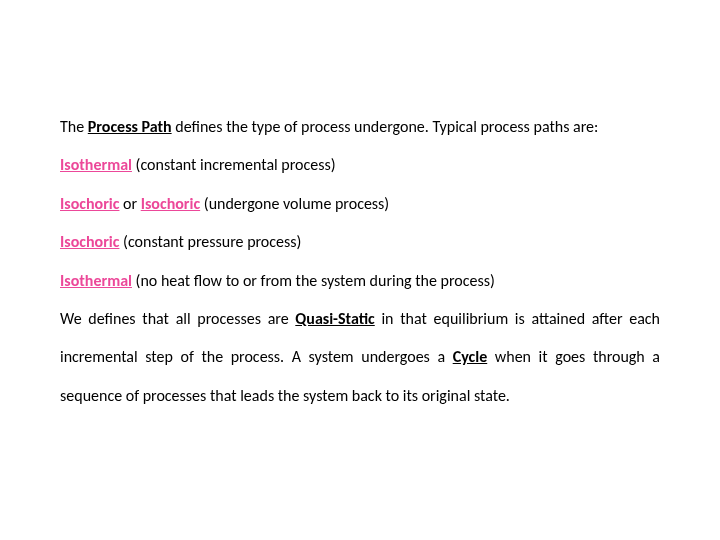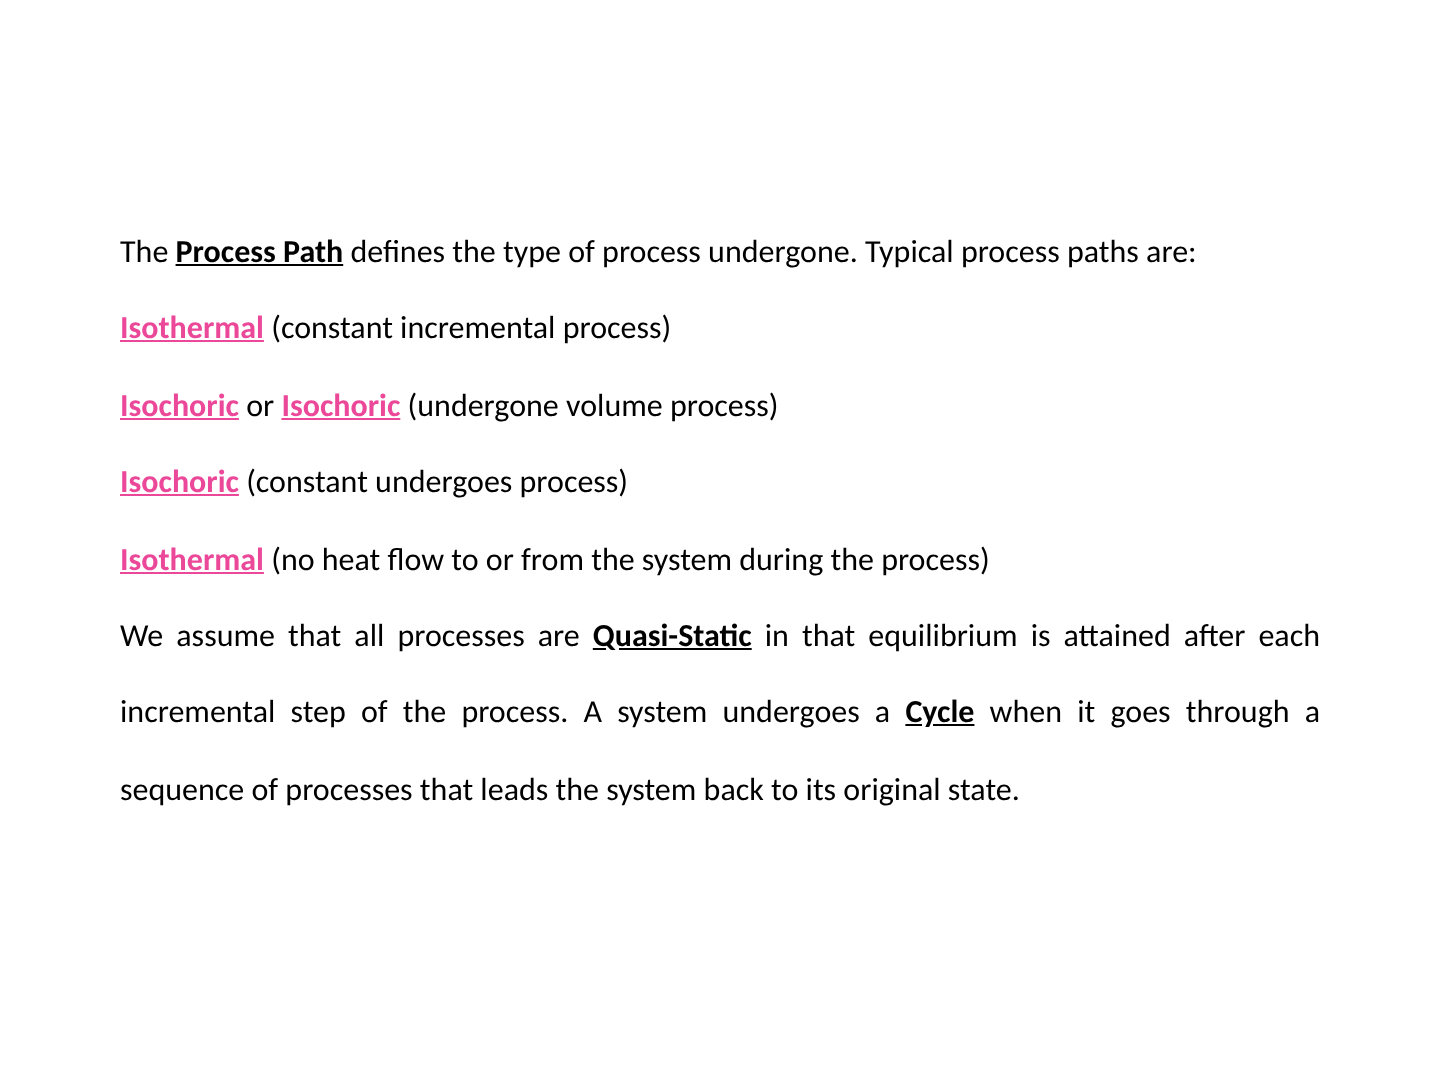--- a/index.html
+++ b/index.html
@@ -36,19 +36,19 @@
 <body>
 
 <div class="page">
   <div class="content">
     <span>The </span><span class="key">Process Path</span><span> defines the type of process undergone. Typical process paths are:</span><br>
 
     <span class="term">Isothermal</span><span> (constant incremental process)</span><br>
 
     <span class="term">Isochoric</span><span> or </span><span class="term">Isochoric</span><span> (undergone volume process)</span><br>
 
-    <span class="term">Isochoric</span><span> (constant undergoes process)</span><br>
+    <span class="term">Isochoric</span><span> (constant pressure process)</span><br>
 
     <span class="term">Isothermal</span><span> (no heat flow to or from the system during the process)</span><br>
 
-    <span>We assume that all processes are </span><span class="key">Quasi-Static</span><span> in that equilibrium is attained after each incremental step of the process. A system undergoes a </span><span class="key">Cycle</span><span> when it goes through a sequence of processes that leads the system back to its original state.</span>
+    <span>We defines that all processes are </span><span class="key">Quasi-Static</span><span> in that equilibrium is attained after each incremental step of the process. A system undergoes a </span><span class="key">Cycle</span><span> when it goes through a sequence of processes that leads the system back to its original state.</span>
   </div>
 </div>
 
 </body></html>

